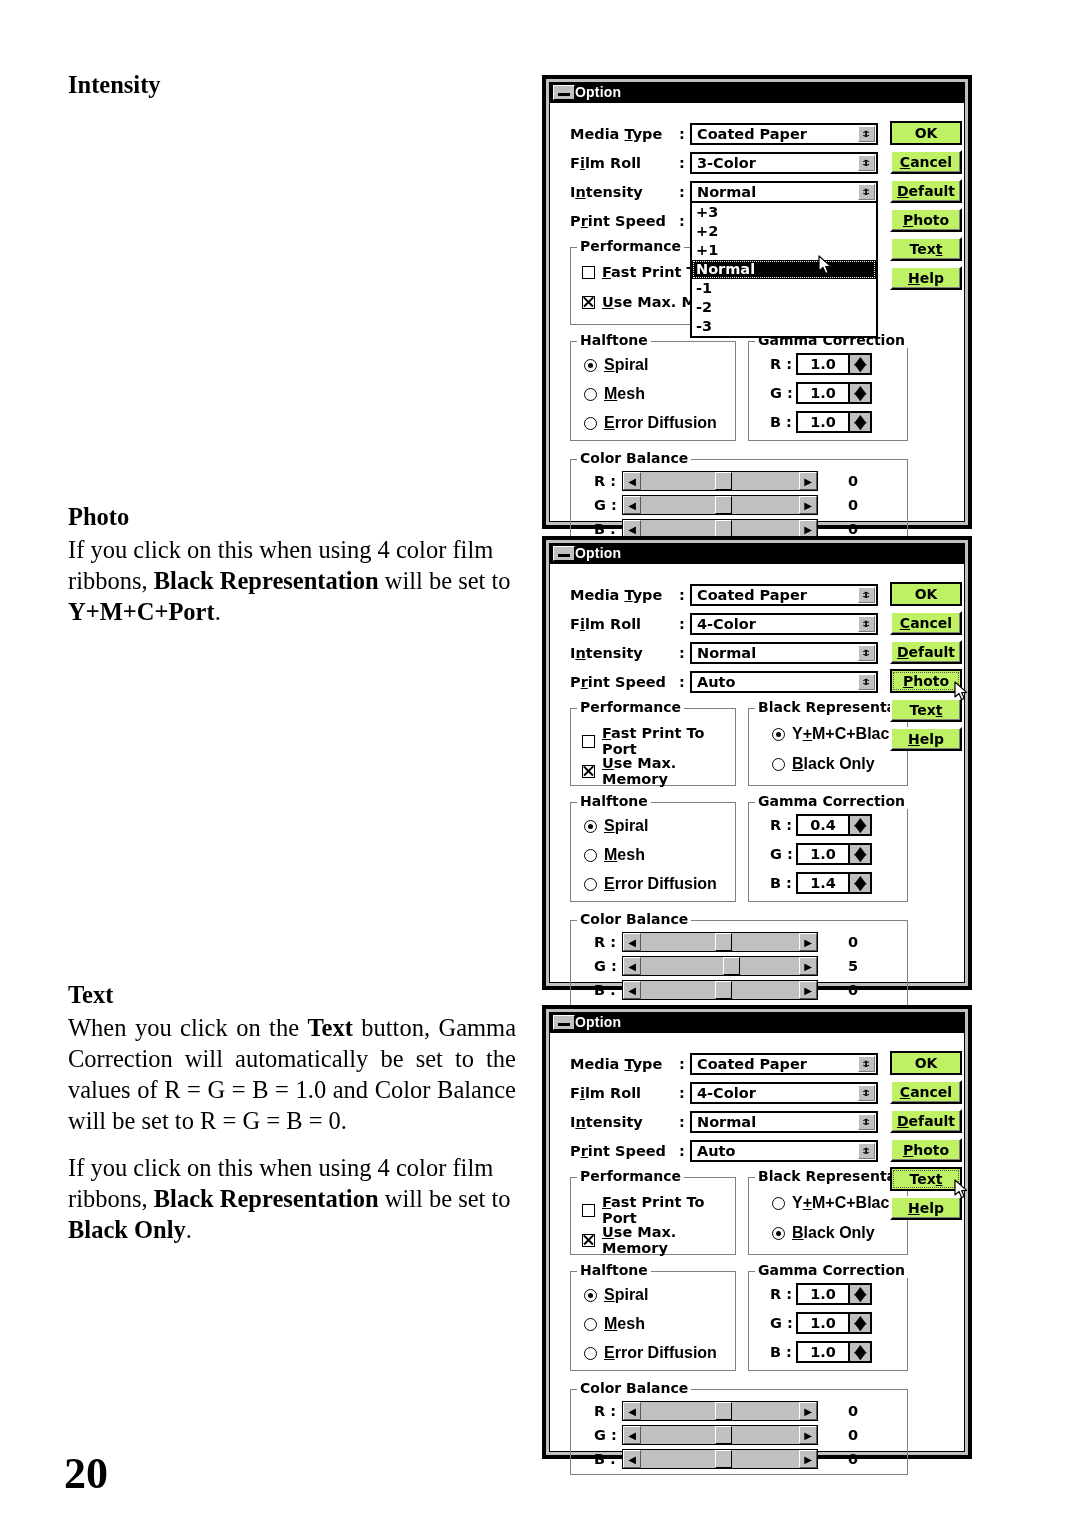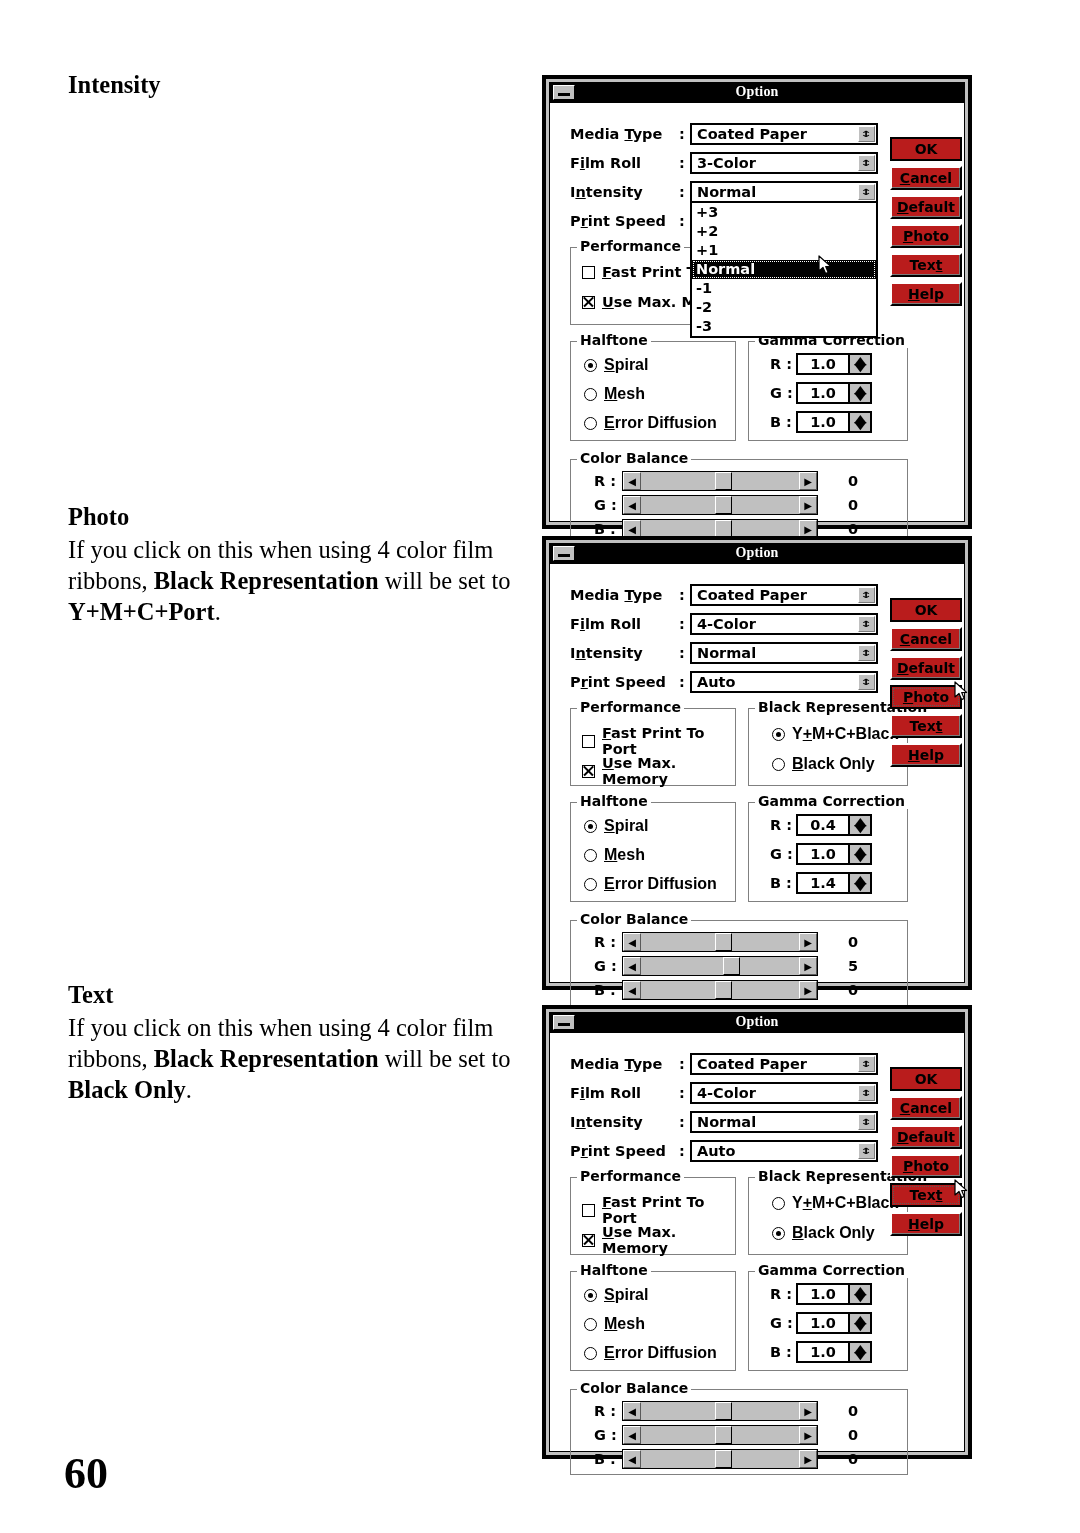--- a/index.html
+++ b/index.html
@@ -47,24 +47,24 @@
     position:relative;
     height:calc(100% - 6px);
   }
   .titlebar {
     height:20px; background:#000; color:#fff;
     display:flex; align-items:center;
     position:relative;
     border-bottom:2px solid #000;
   }
   .titlebar .title {
-    flex:1; text-align:center;
+    flex:1; 
     font-size:14px; font-weight:bold;
     letter-spacing:.2px;
-    font-family:Liberation Serif, serif;
+    font-family:Liberation Sans, sans-serif;
   }
   .minbtn {
     width:22px; height:15px; background:#c0c0c0;
     border-top:1px solid #fff; border-left:1px solid #fff;
     border-right:1px solid #000; border-bottom:1px solid #000;
     margin-left:3px; position:relative; flex:0 0 auto;
   }
   .minbtn i {
     position:absolute; left:4px; right:4px; top:7px; height:3px;
     background:#000; display:block;
@@ -106,29 +106,28 @@
   }
   .droplist .opt {
     height:19px; line-height:19px; padding-left:4px;
     font-size:14.5px; font-weight:bold; color:#000;
   }
   .droplist .opt.sel { background:#000; color:#fff; outline:1px dotted #fff; outline-offset:-2px;}
 
   
   .btn {
     width:72px; height:24px;
-    background:#b91c1c;
+    background:#bef264;
     border-top:2px solid #ffffff; border-left:2px solid #ffffff;
     border-right:2px solid #000000; border-bottom:2px solid #000000;
     box-shadow: inset -1px -1px 0 #7c7c7c;
     display:flex; align-items:center; justify-content:center;
     font-size:14px; font-weight:bold; color:#000;
     font-family:"DejaVu Sans", sans-serif;
     position:absolute;
-    margin-top:16px;
   }
   .btn.def { border:2px solid #000; box-shadow:none; }
   .btn.def .in {
     position:absolute; inset:1px; border:1px dotted #5a5a5a;
     display:flex; align-items:center; justify-content:center;
   }
   .btn u { text-decoration:underline; }
 
   
   .group { position:absolute; }
@@ -217,24 +216,25 @@
     <h3>Intensity</h3>
   </div>
 
   <div class="col" id="sec1" style="top:502px;">
     <h3>Photo</h3>
     <p id="p1b">If you click on this when using 4 color film ribbons, <span class="b">Black Representation</span> will be set to <span class="b">Y+M+C+Port</span>.</p>
   </div>
 
   <div class="col" id="sec2" style="top:980px;">
     <h3>Text</h3>
+    <p class="just" id="p2a">When you click on the <span class="b">Text</span> button, Gamma Correction will automatically be set to the values of R = G = B = 1.0 and Color Balance will be set to R = G = B = 0.</p>
     <p id="p2b">If you click on this when using 4 color film ribbons, <span class="b">Black Representation</span> will be set to <span class="b">Black Only</span>.</p>
   </div>
 
-  <div class="pagenum">60</div>
+  <div class="pagenum">20</div>
 
   <div id="dialogs">
       <div class="dlg" style="left:543px;top:76px;width:428px;height:452px;">
         <div class="dlg-inner">
           <div class="titlebar">
           <div class="minbtn">
               <i></i>
             </div>
           <div class="title">Option</div>
           <div style="width:25px"></div>

